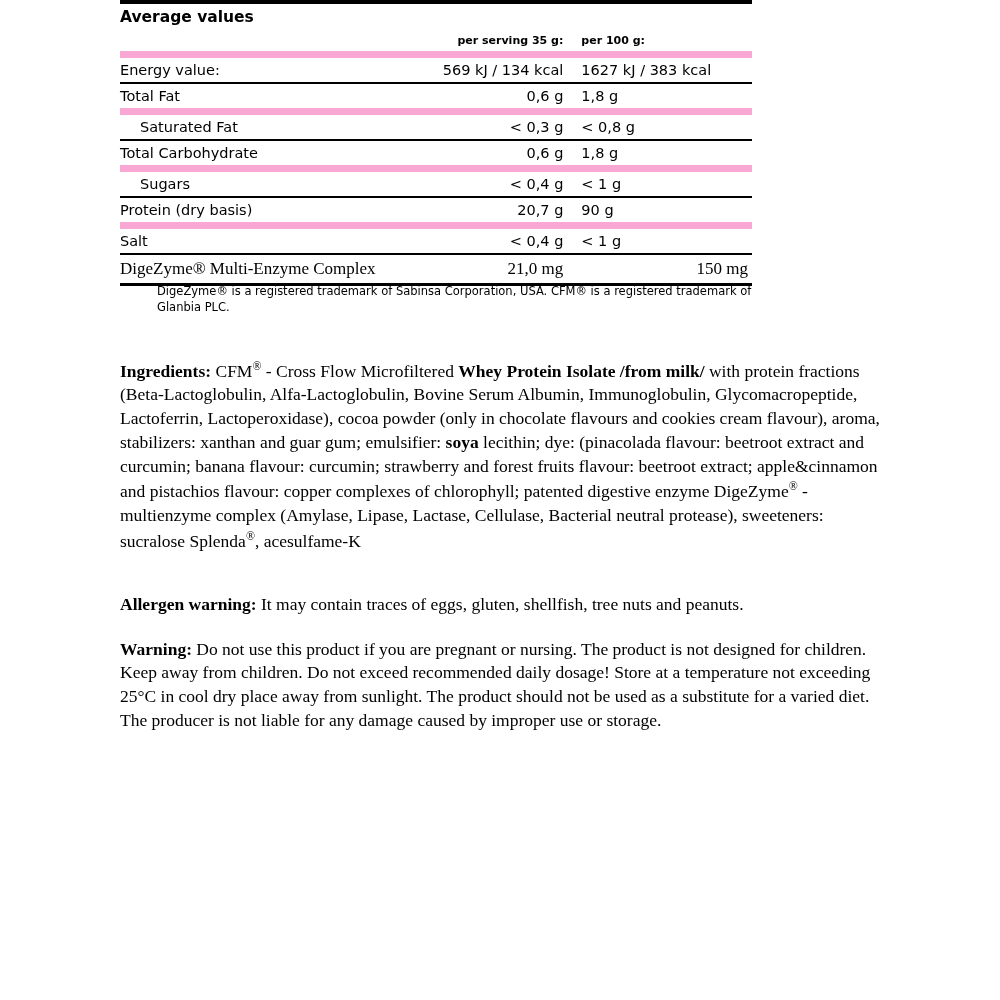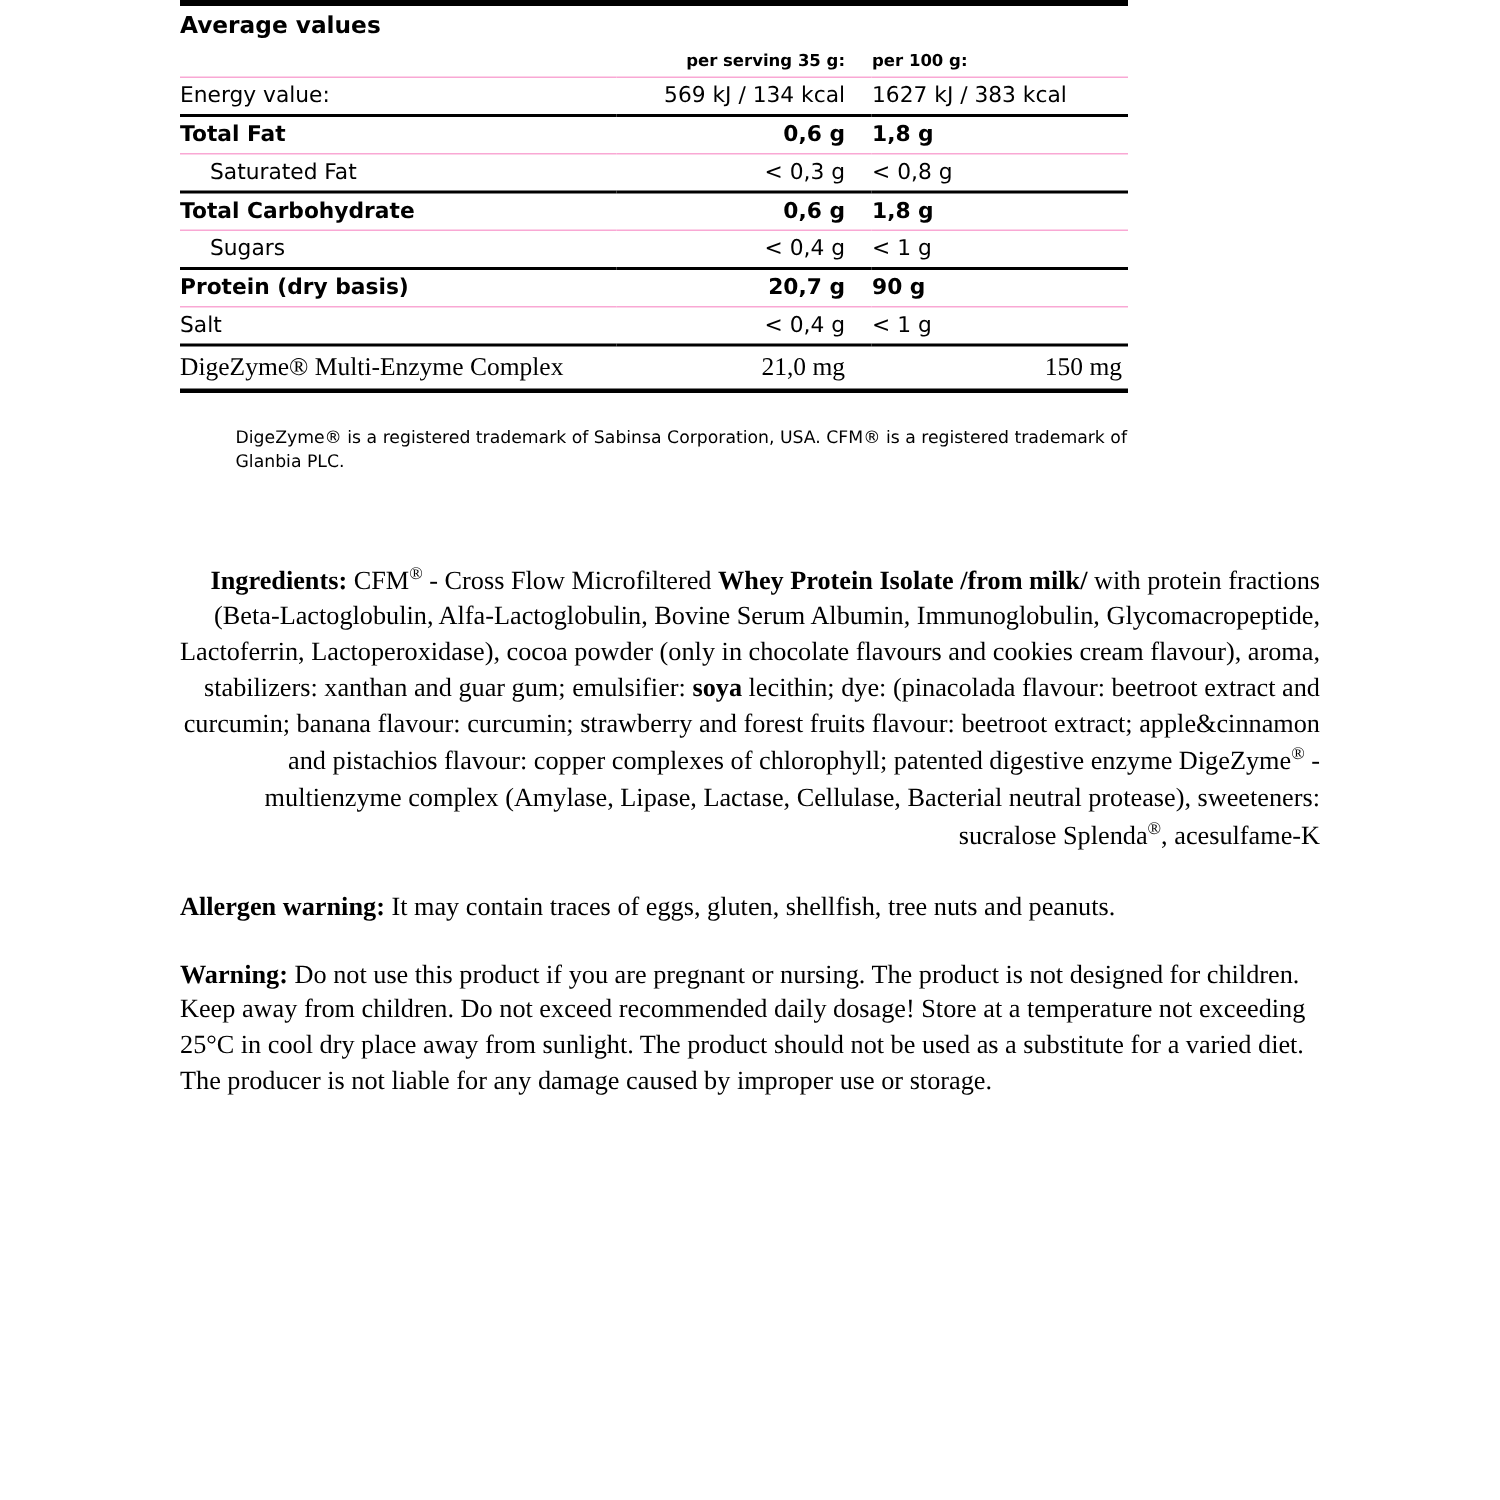--- a/index.html
+++ b/index.html
@@ -53,23 +53,23 @@
     font-size: 11px;
     padding-top: 2px;
     padding-bottom: 6px;
   }
   .title-row td {
     font-weight: bold;
     font-size: 15.5px;
     padding-top: 3px;
     padding-bottom: 4px;
   }
-  .thin-top td { border-top: 1px solid #f9a8d4; }
+  .thin-top td { border-top: 7px solid #f9a8d4; }
   .thick-top td { border-top: 2.5px solid #000; }
-  .bold-cell { font-weight: bold; }
+  .bold-cell { font-weight: normal; }
   .indent { padding-left: 20px !important; }
   .serif-row td {
     font-family: "Liberation Serif", serif;
     font-size: 17px;
     padding-top: 6px;
     padding-bottom: 6px;
   }
   .serif-row .col-serv, .serif-row .col-hund { text-align: right !important; }
   .bottom-rule {
     height: 2.5px;
@@ -92,21 +92,21 @@
   
   .body-text {
     position: absolute;
     left: 120px;
     width: 760px;
     font-family: "Liberation Serif", serif;
     font-size: 17.5px;
     line-height: 1.36;
     text-align: left;
   }
-  #ingredients { top: 356px; text-align: right; }
+  #ingredients { top: 340px; }
   #allergen    { top: 575px; }
   #warning     { top: 620px; }
 
   .lead { font-weight: bold; }
   b.inline { font-weight: bold; }
   sup { font-size: 0.68em; vertical-align: super; }
 </style>
 </head>
 <body>
 

